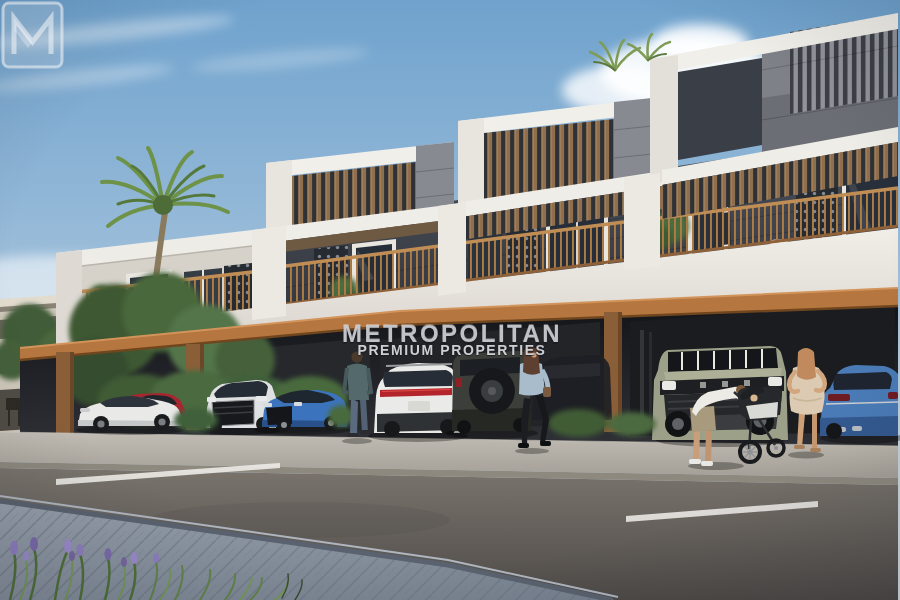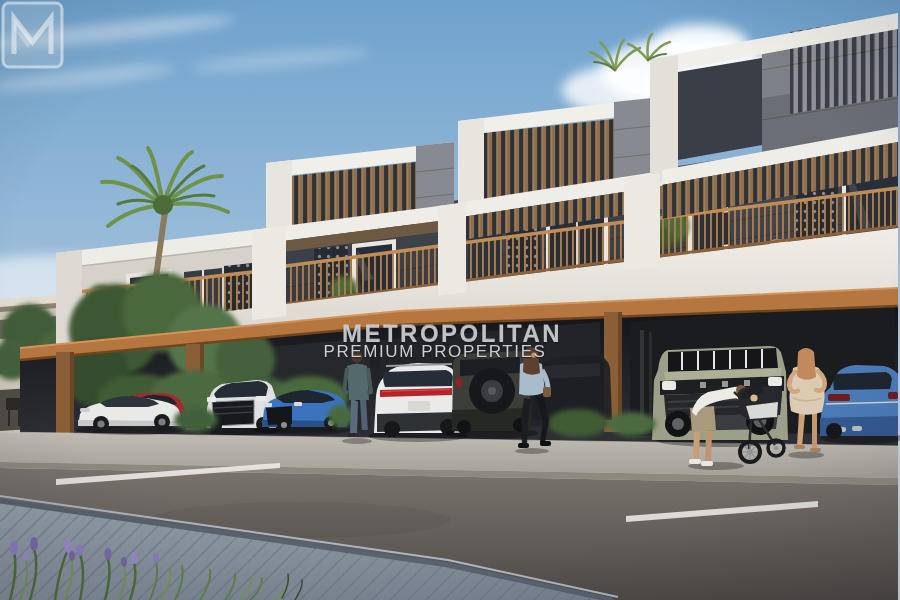--- a/index.html
+++ b/index.html
@@ -5,22 +5,22 @@
   html,body{margin:0;padding:0;background:#111;}
   .stage{position:relative;width:900px;height:600px;overflow:hidden;
          font-family:"Liberation Sans",sans-serif;background:#0f766e;}
   .stage svg{position:absolute;inset:0;display:block;}
   .watermark{position:absolute;left:0;top:0;width:100%;height:100%;pointer-events:none;}
   .wm-logo{position:absolute;left:420px;top:243px;width:65px;height:70px;}
   .wm-brand{position:absolute;left:330px;top:320px;width:244px;text-align:center;
     font-size:24px;font-weight:700;letter-spacing:2.5px;color:#c9cbd1;opacity:.95;
     text-shadow:0 2px 1px rgba(25,25,30,.65),0 -1px 0 rgba(255,255,255,.35),1px 1px 0 rgba(40,40,45,.6);
     transform:scaleY(.96);}
-  .wm-tagline{position:absolute;left:313px;top:342px;width:244px;text-align:center;
-    font-size:17px;font-weight:400;letter-spacing:1.6px;color:#d6d8dd;opacity:.95;
+  .wm-tagline{position:absolute;left:330px;top:342px;width:244px;text-align:center;
+    font-size:14px;font-weight:700;letter-spacing:1.6px;color:#d6d8dd;opacity:.95;
     text-shadow:0 1px 1px rgba(25,25,30,.8),0 0 2px rgba(30,30,35,.5);}
 </style>
 </head>
 <body>
 
 <div class="stage">
 <svg viewBox="0 0 900 600" width="900" height="600">
   <defs>
     <linearGradient id="gSky" x1="0" y1="0" x2="0" y2="1">
       <stop offset="0" stop-color="#6FA2CD"></stop>

